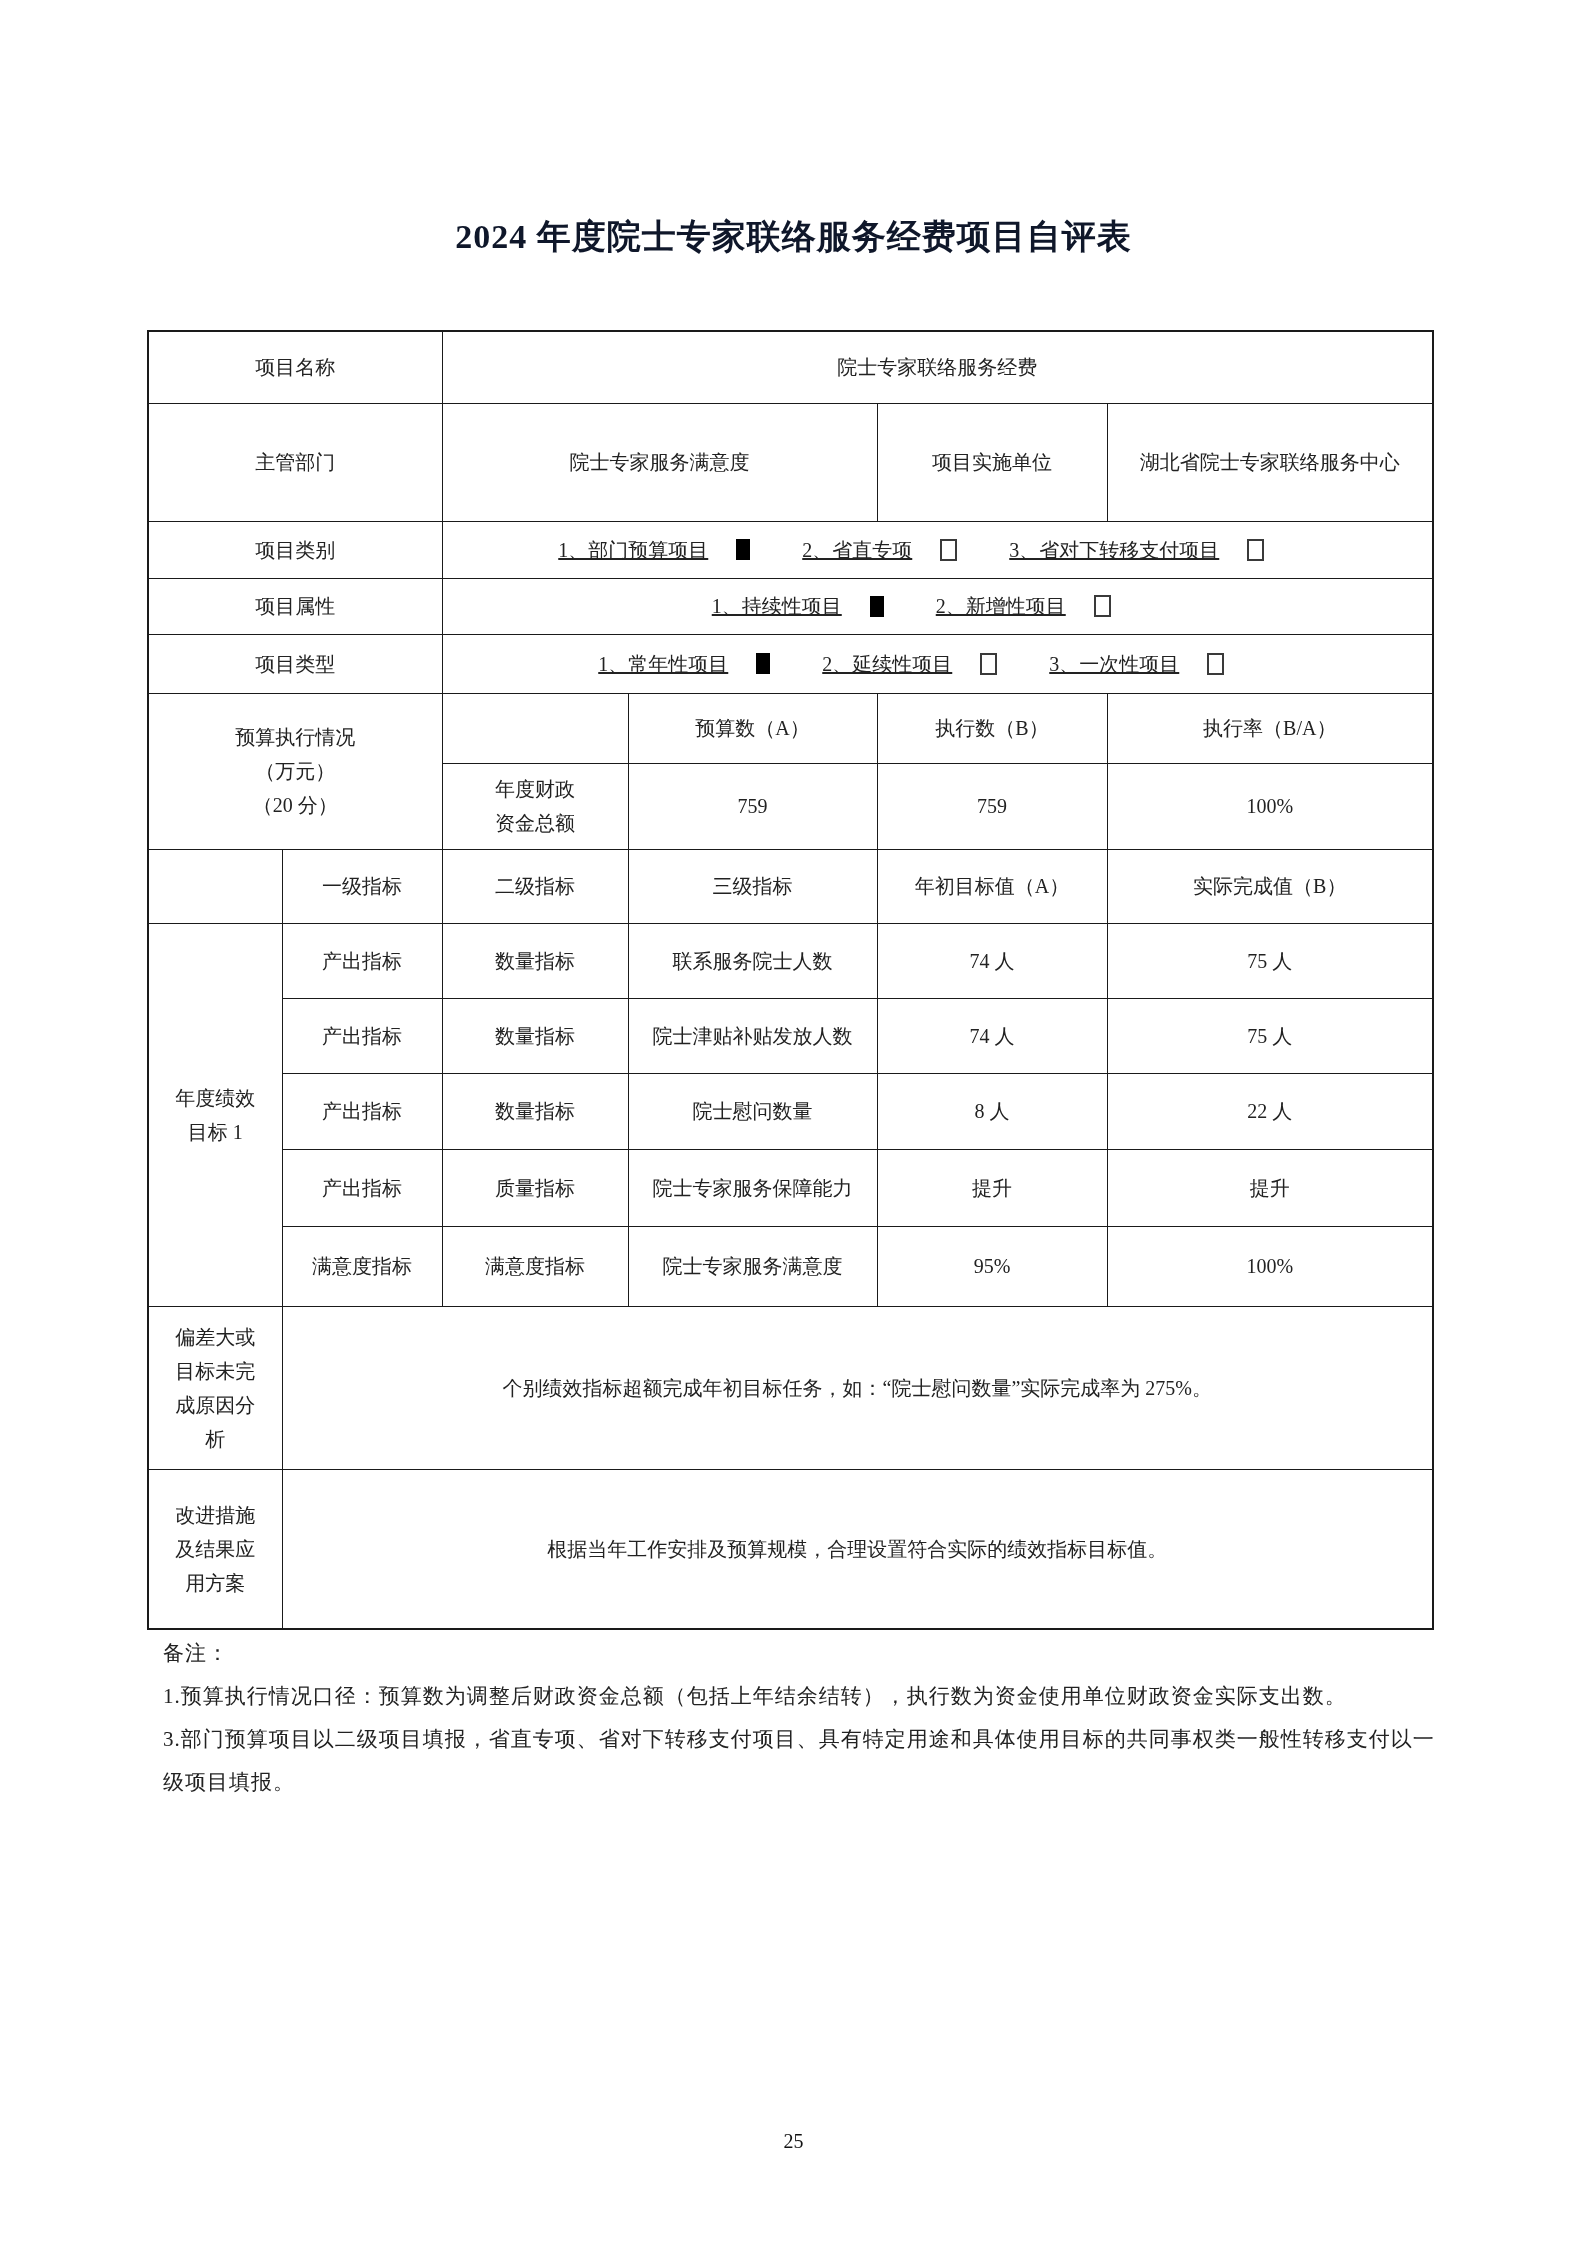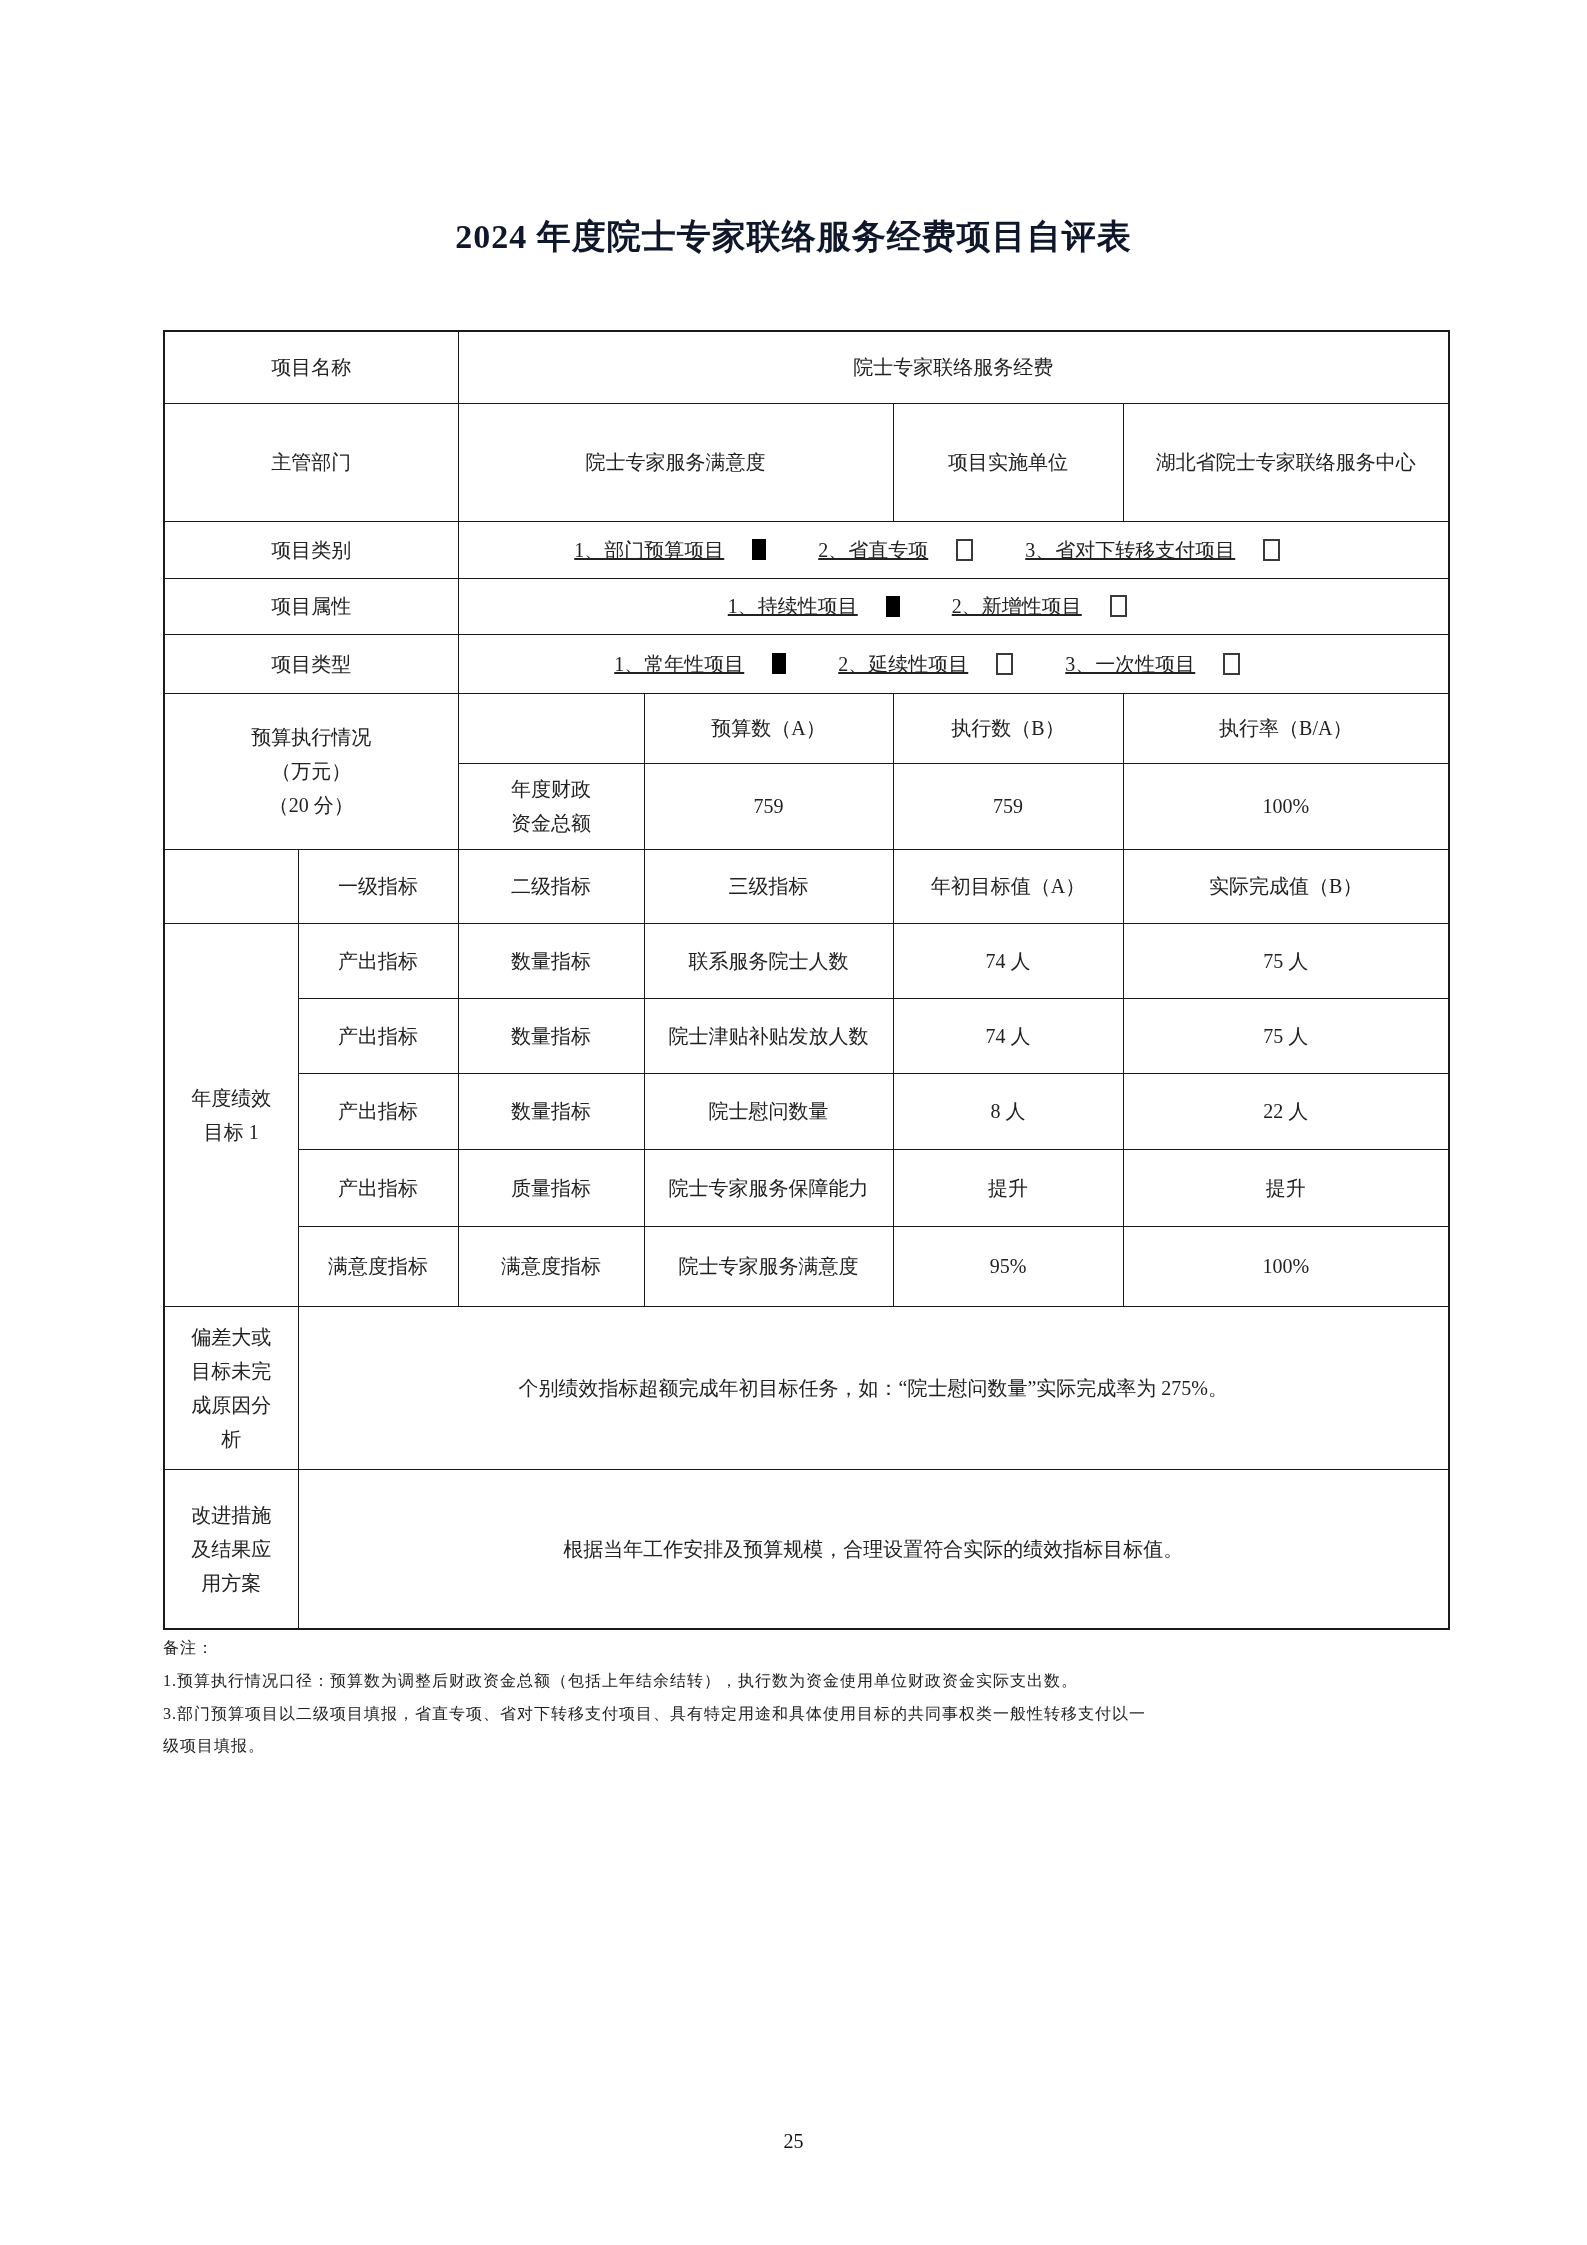--- a/index.html
+++ b/index.html
@@ -16,21 +16,21 @@
     margin:0; text-align:center;
     font-size:34px; font-weight:bold; letter-spacing:1px;
     color:#0f172a;
   }
   .meta {
     position:absolute; top:288px; left:163px; width:1285px;
     display:flex; justify-content:space-between;
     font-size:20px; line-height:1.3;
   }
   table.doc-table {
-    position:absolute; top:330px; left:163px;
+    position:absolute; top:330px; left:147px;
     width:1285px;
     border-collapse:collapse; table-layout:fixed;
     border:2.5px solid #1a1a1a;
   }
   table.doc-table td {
     border:1.5px solid #1a1a1a;
     text-align:center; vertical-align:middle;
     font-size:20px; line-height:1.7;
     padding:2px 6px;
     overflow:hidden;
@@ -38,21 +38,21 @@
   td.pre { white-space:pre-line; line-height:2.05; }
   td.opts-cell { text-align:left; padding-left:48px; }
   td.paragraph { text-align:left; padding-left:20px; padding-right:28px; }
   .opt { display:inline-flex; align-items:center; margin-right:52px; }
   .opt-label { margin-right:28px;text-decoration:underline; }
   .box { display:inline-block; flex:none; }
   .box.filled { width:14px; height:21px; background:#000000; }
   .box.empty  { width:13px; height:18px; border:2px solid #3a3a3a; background:#ffffff; }
   .notes {
     position:absolute; top:1632px; left:163px; width:1330px;
-    font-size:16px; line-height:2.05; letter-spacing:1px;
+    font-size:21px; line-height:2.05; letter-spacing:1px;
   }
   .notes .note-line { white-space:pre-line; }
   .pageno {
     position:absolute; top:2082px; left:0; width:100%;
     text-align:center; font-size:20px; color:#111111;margin-top:48px;
   }
 </style>
 </head>
 <body>
 

